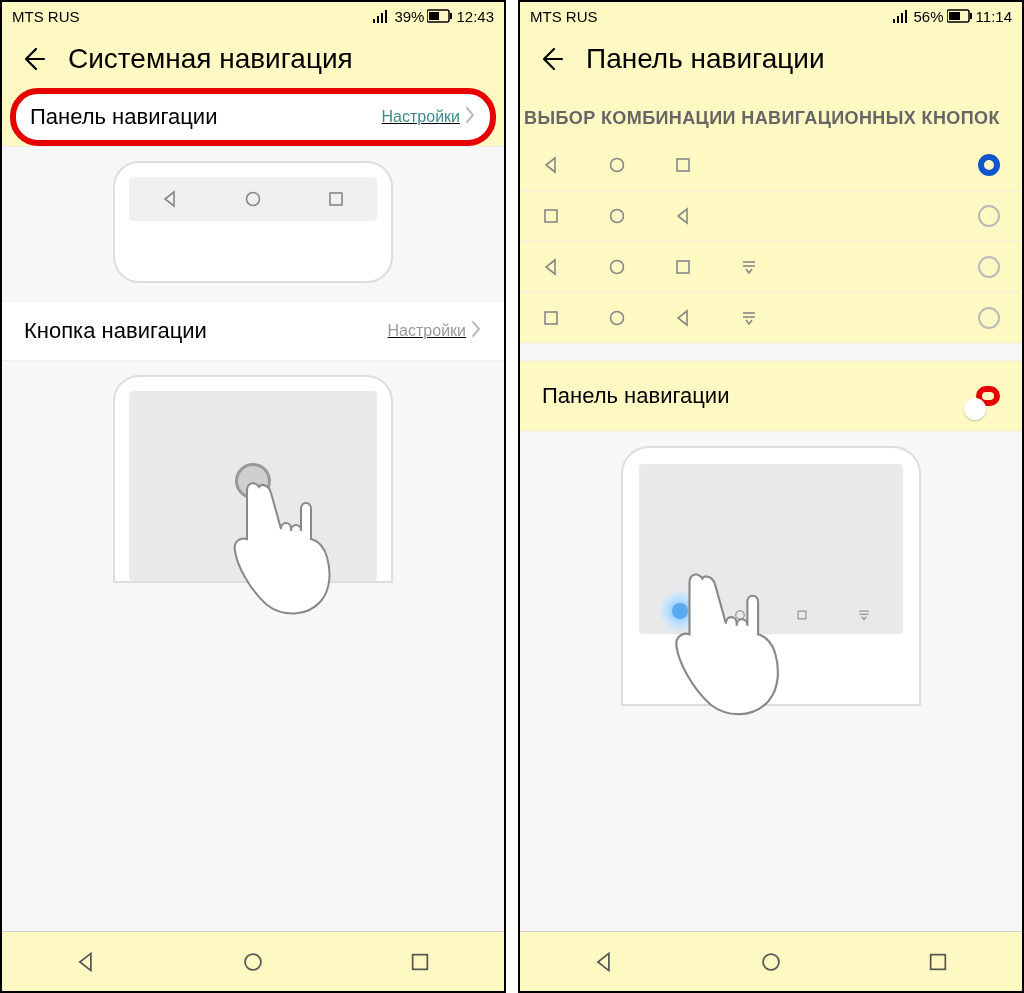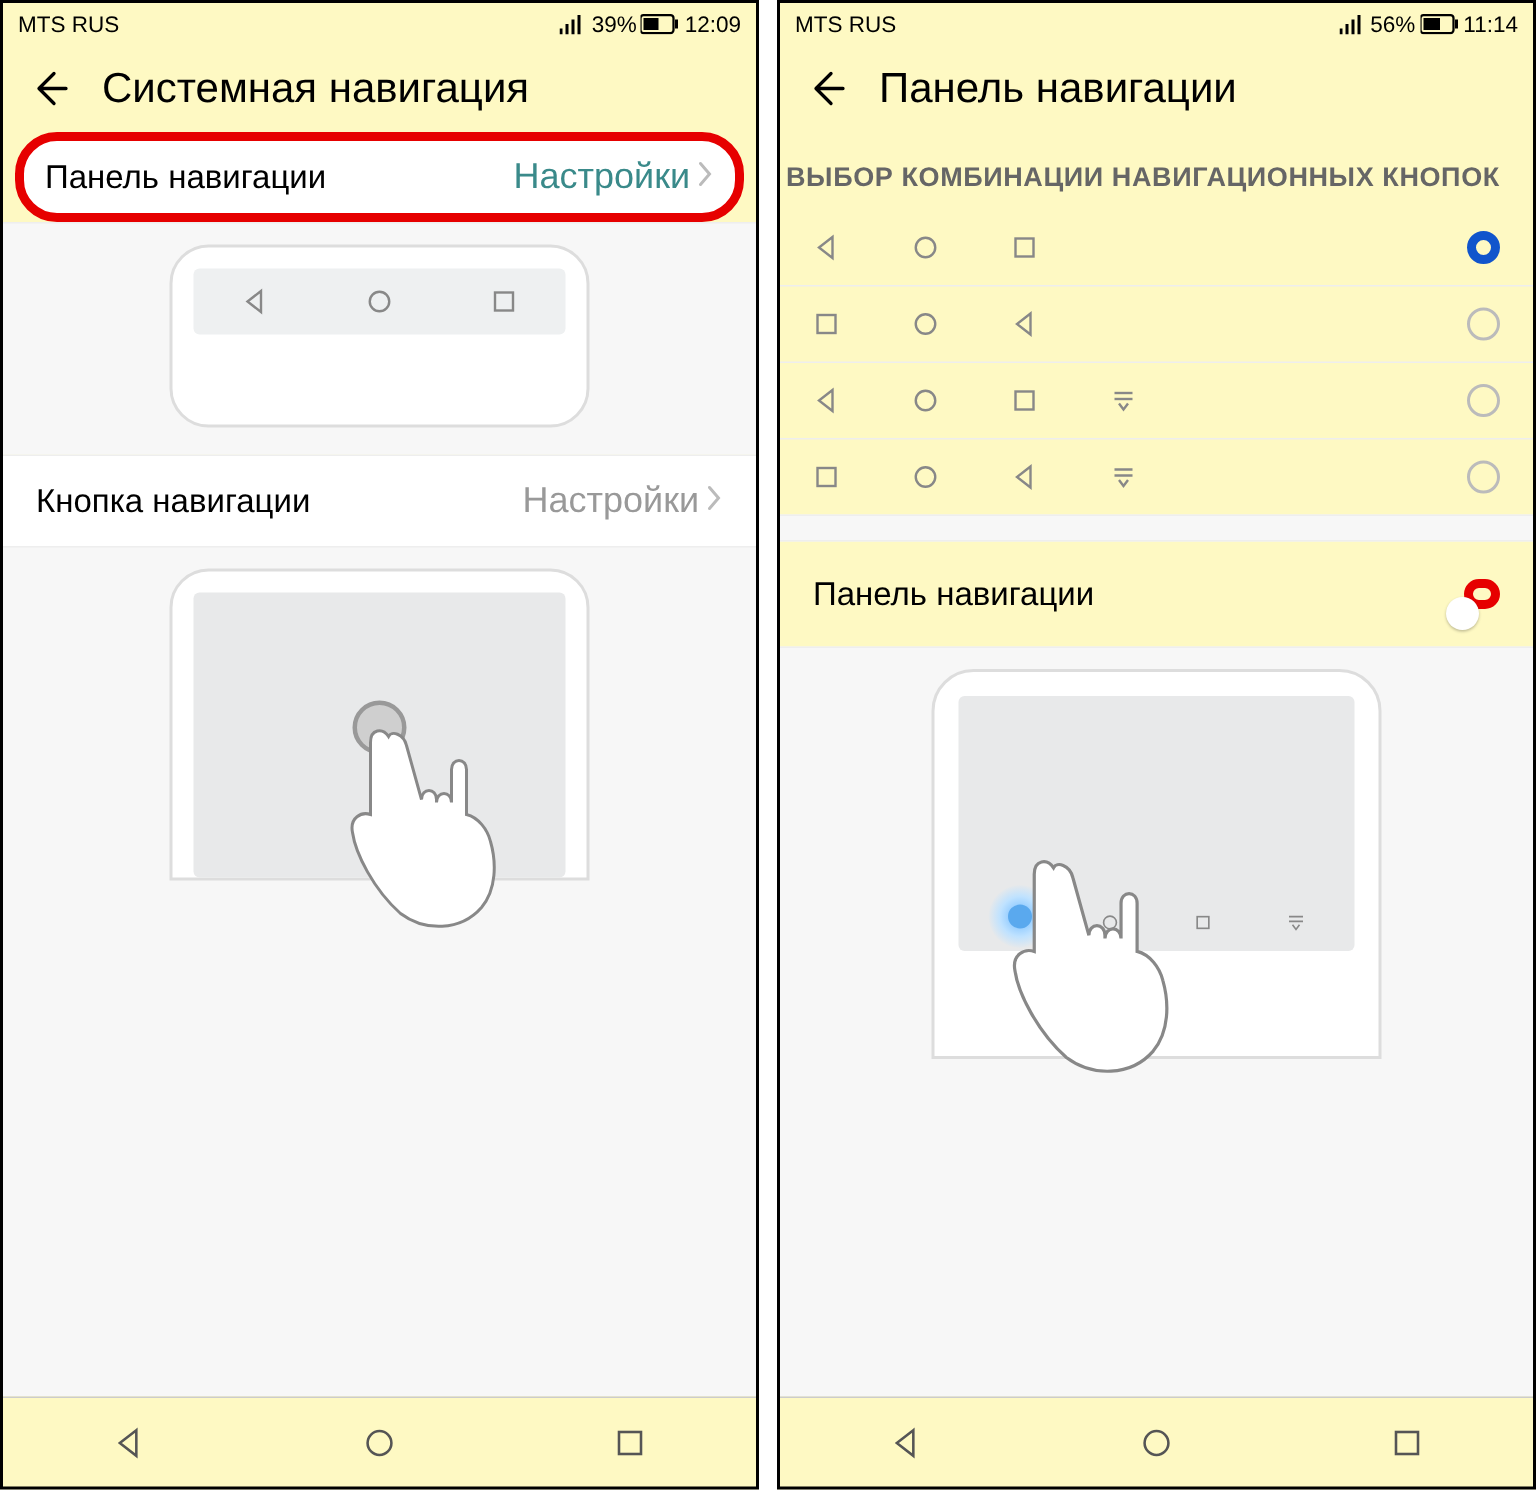--- a/index.html
+++ b/index.html
@@ -7,21 +7,21 @@
   .phone { flex: 1; border: 2px solid #000; background: #fef9c3; display: flex; flex-direction: column; position: relative; }
   .status-bar { height: 28px; display: flex; align-items: center; justify-content: space-between; padding: 0 10px; font-size: 15px; color: #000; font-weight: 500; }
   .status-right { display: flex; align-items: center; gap: 3px; }
   .signal svg, .battery svg { display: block; }
   .title-bar { display: flex; align-items: center; height: 58px; padding: 0 18px; gap: 22px; }
   .title-bar h1 { font-size: 28px; font-weight: 500; color: #000; }
   .back-arrow svg { display: block; }
   .section-head { font-size: 18px; font-weight: 700; color: #666; padding: 18px 4px 10px; letter-spacing: .4px; line-height: 1.35; }
   .row { display: flex; align-items: center; justify-content: space-between; padding: 16px 22px; background: #fff; }
   .row-label { font-size: 22px; color: #000; }
-  .row-value { display: flex; align-items: center; gap: 4px; font-size: 24px; }
+  .row-value { display: flex; align-items: center; gap: 4px; font-size: 16px; text-decoration: underline; }
   .val-accent { color: #3a8a8a; }
   .val-muted { color: #999; }
   .chev { color: #bbb; }
   .highlight-red { border: 6px solid #e60000; border-radius: 28px; margin: 0 8px; padding: 10px 14px; }
   .preview-wrap { background: #f7f7f7; padding: 14px 0 0; border-top: 1px solid #eee; }
   .preview-centered { display: flex; justify-content: center; }
   .device-mock { width: 280px; border: 2px solid #ddd; border-radius: 26px; background: #fff; padding: 14px 14px 0; }
   .device-mock .navbar-preview { height: 44px; background: #eef0f1; border-radius: 4px; display: flex; align-items: center; justify-content: space-around; color: #888; }
   .nav-key { width: 18px; height: 18px; display:flex; align-items:center; justify-content:center; }
   .nav-key svg { display:block; }
@@ -69,21 +69,21 @@
           </svg>
       </span>
       <span class="status-txt">39%</span>
       <span class="battery">
         <svg width="26" height="14" viewBox="0 0 26 14">
             <rect x="0" y="1" width="22" height="12" rx="2" fill="none" stroke="#000" stroke-width="1.5"></rect>
             <rect x="2" y="3" width="10" height="8" fill="#000"></rect>
             <rect x="23" y="4" width="2" height="6" fill="#000"></rect>
           </svg>
       </span>
-      <span class="status-txt">12:09</span>
+      <span class="status-txt">12:43</span>
     </div>
   </div>
 
   <div class="title-bar">
     <span class="back-arrow">
       <svg width="26" height="26" viewBox="0 0 26 26">
           <path d="M16 3 L6 13 L16 23 M6 13 H24" stroke="#000" stroke-width="2.2" fill="none" stroke-linecap="round" stroke-linejoin="round"></path>
         </svg>
     </span>
     <h1>Системная навигация</h1>

